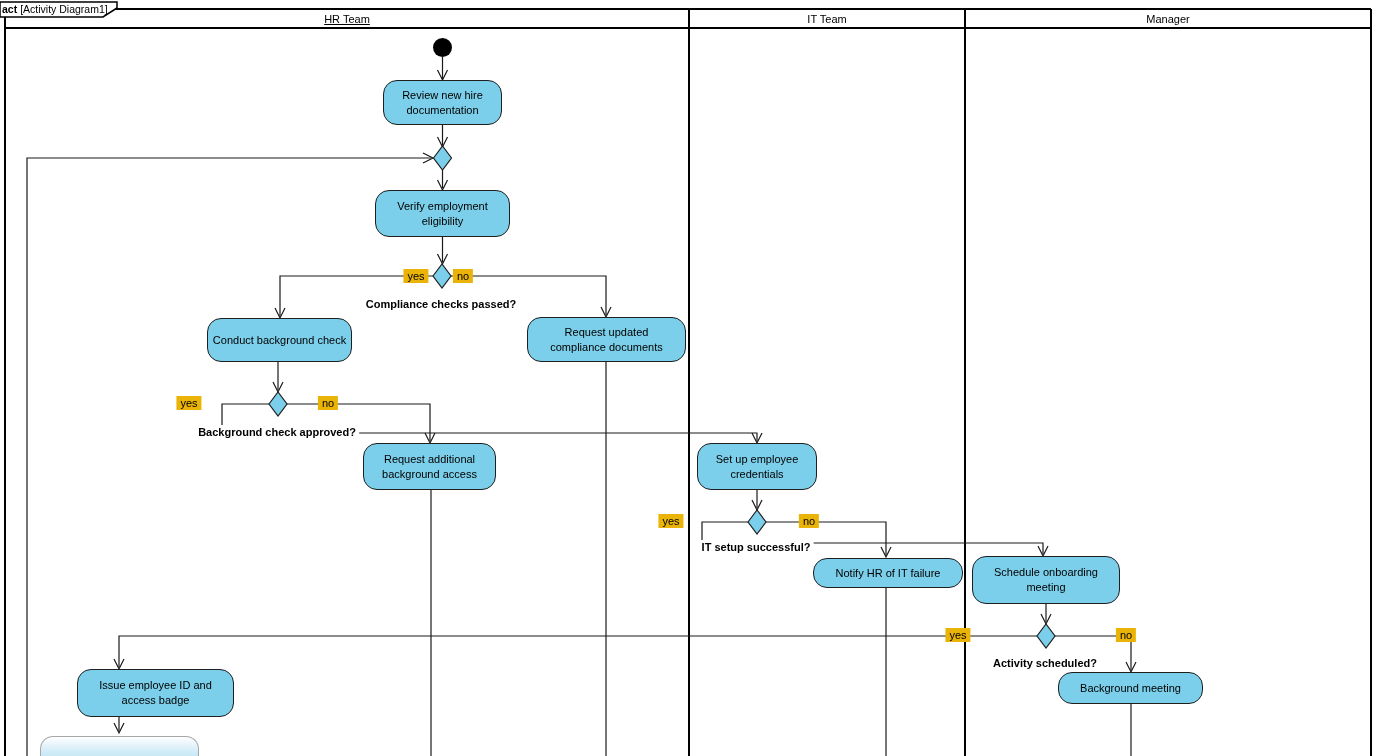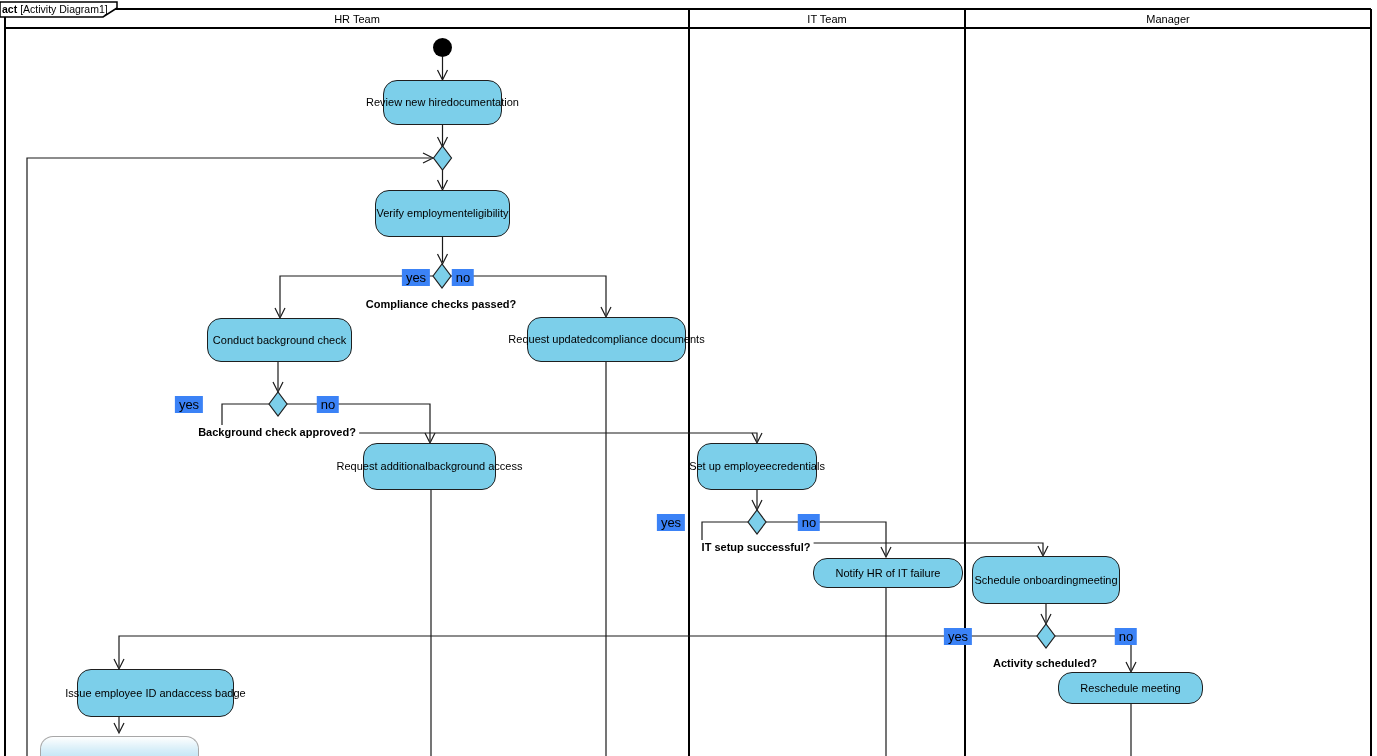--- a/index.html
+++ b/index.html
@@ -14,35 +14,35 @@
     font-family:"Liberation Sans","DejaVu Sans",sans-serif;color:#000;background:#fff;
   }
   #wires{position:absolute;left:0;top:0;}
   .edge{stroke:var(--line);stroke-width:1.2;fill:none;}
   .arrow{stroke:var(--line);stroke-width:1.2;fill:none;}
   .frameline{stroke:var(--lane);stroke-width:2;fill:none;}
   .tabshape{fill:#ffffff;stroke:#000;stroke-width:1.5;}
   .diamond{fill:var(--node-fill);stroke:var(--node-stroke);stroke-width:1.2;}
   .initial{fill:#000;}
   .node{
-    position:absolute;display:flex;flex-direction:row;justify-content:center;align-items:center;
+    position:absolute;display:flex;flex-direction:column;justify-content:center;align-items:center;
     background:var(--node-fill);border:1.4px solid var(--node-stroke);border-radius:14px;
     font-size:11px;line-height:15px;text-align:center;box-sizing:border-box;
   }
   .node span{white-space:nowrap;}
   .ghost{
     position:absolute;border:1px solid #8a8a8a;border-bottom:none;border-radius:13px 13px 0 0;
     background:linear-gradient(180deg,#ffffff 0%,#cdeaf7 55%,#aadcf2 100%);opacity:.75;
   }
   .guard{
     position:absolute;font-size:11px;background:#fff;padding:1px 3px;white-space:nowrap;
     transform:translateX(-50%);text-align:center;font-weight:bold;
   }
   .yn{
-    position:absolute;font-size:13px;background:#3b82f6;padding:1px 4px;white-space:nowrap;
+    position:absolute;font-size:11px;background:#eab308;padding:1px 4px;white-space:nowrap;
     transform:translateX(-50%);
   }
   .lane-label{
     position:absolute;top:11px;height:16px;font-size:11px;display:flex;align-items:center;justify-content:center;
   }
   #frame-tab-text{
     position:absolute;left:2px;top:3px;font-size:10.5px;white-space:nowrap;
   }
   #frame-tab-text b{margin-right:3px;}
 </style>
@@ -128,21 +128,21 @@
     <path class="diamond" d="M433 276 L442 264 L451 276 L442 288 Z"></path>
     <path class="diamond" d="M269 404 L278 392 L287 404 L278 416 Z"></path>
     <path class="diamond" d="M748 522 L757 510 L766 522 L757 534 Z"></path>
     <path class="diamond" d="M1037 636 L1046 624 L1055 636 L1046 648 Z"></path>
   </svg>
 
   <div id="frame-tab-text">
     <b>act</b><span>[Activity Diagram1]</span>
   </div>
 
-  <div class="lane-label" style="left:15px;width:684px;">
+  <div class="lane-label" style="left:5px;width:684px;text-decoration:underline;">
       <span>HR Team</span>
     </div>
   <div class="lane-label" style="left:689px;width:276px;">
       <span>IT Team</span>
     </div>
   <div class="lane-label" style="left:965px;width:406px;">
       <span>Manager</span>
     </div>
 
   <div class="node" style="left:383px;top:80px;width:119px;height:45px;">
@@ -173,21 +173,21 @@
   </div>
   <div class="node" style="left:972px;top:556px;width:148px;height:48px;">
     <span>Schedule onboarding</span>
     <span>meeting</span>
   </div>
   <div class="node" style="left:40px;top:669px;width:157px;height:48px;margin-left:37px;">
     <span>Issue employee ID and</span>
     <span>access badge</span>
   </div>
   <div class="node" style="left:1058px;top:672px;width:145px;height:32px;">
-    <span>Reschedule meeting</span>
+    <span>Background meeting</span>
   </div>
 
   <div class="ghost" style="left:40px;top:736px;width:157px;height:22px;"></div>
 
   <div class="guard" style="left:441px;top:297px;">Compliance checks passed?</div>
   <div class="guard" style="left:277px;top:425px;">Background check approved?</div>
   <div class="guard" style="left:756px;top:540px;">IT setup successful?</div>
   <div class="guard" style="left:1045px;top:656px;">Activity scheduled?</div>
 
   <div class="yn" style="left:416px;top:269px;">yes</div>

